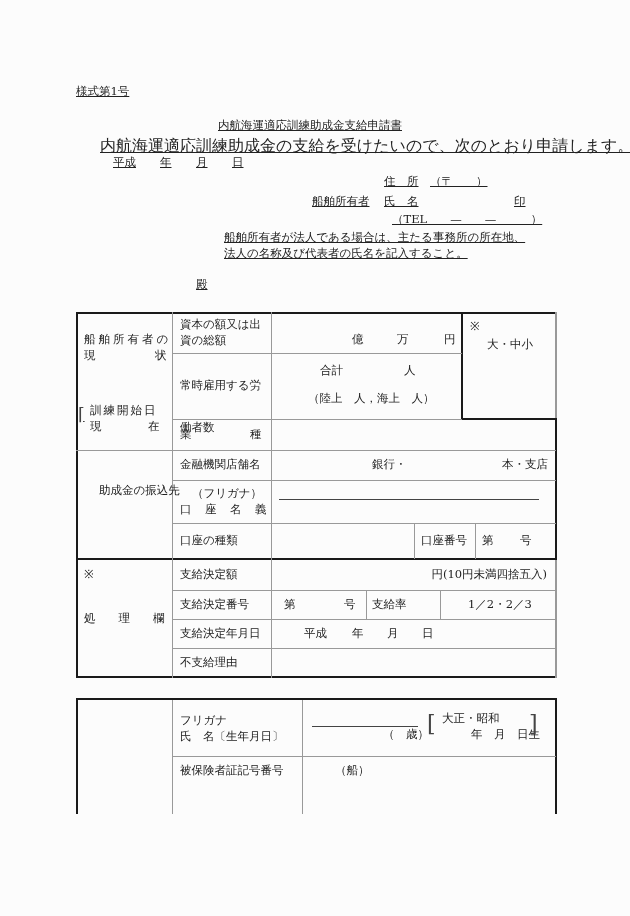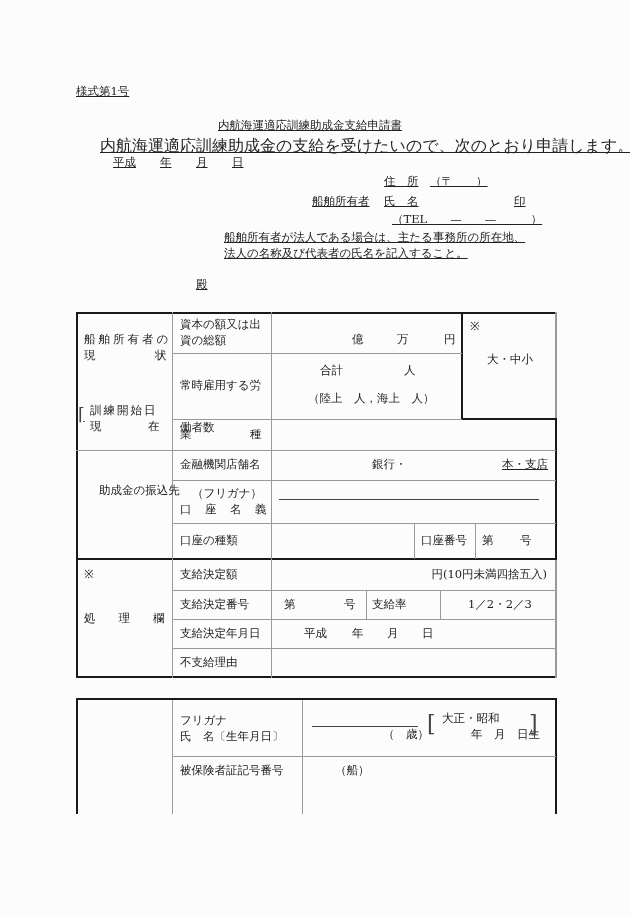--- a/index.html
+++ b/index.html
@@ -92,34 +92,34 @@
 
     <span class="cell-text" style="left:180px;top:377px;">常時雇用する労</span>
     <span class="cell-text" style="left:180px;top:393px;margin-top:26px;">働者数</span>
     <div class="blank" style="left:272px;top:354px;width:189px;height:65px;">
       <span class="cell-text" style="left:48px;top:8px;">合計</span>
       <span class="cell-text" style="left:132px;top:8px;">人</span>
       <span class="cell-text" style="left:36px;top:36px;">（陸上　人，海上　人）</span>
     </div>
 
     <span class="cell-text" style="left:470px;top:318px;">※</span>
-    <span class="cell-text" style="left:487px;top:351px;text-align:right;">大・中小</span>
+    <span class="cell-text" style="left:487px;top:336px;text-align:right;">大・中小</span>
 
     <span class="cell-text" style="left:180px;top:426px;">業</span>
     <span class="cell-text" style="left:250px;top:426px;">種</span>
     <div class="blank" style="left:272px;top:420px;width:283px;height:30px;"></div>
   </div>
 
   <div>
     <span class="cell-text" style="left:84px;top:482px;margin-left:15px;">助成金の振込先</span>
 
     <span class="cell-text" style="left:180px;top:456px;">金融機関店舗名</span>
     <div class="blank" style="left:272px;top:451px;width:283px;height:29px;">
       <span class="cell-text" style="left:100px;top:5px;">銀行・</span>
-      <span class="cell-text" style="left:230px;top:5px;text-decoration:underline;">本・支店</span>
+      <span class="cell-text" style="left:230px;top:5px;">本・支店</span>
     </div>
 
     <span class="cell-text" style="left:192px;top:485px;">（フリガナ）</span>
     <span class="cell-text" style="left:180px;top:501px;letter-spacing:1px;">口　座　名　義</span>
     <div class="blank" style="left:272px;top:481px;width:283px;height:42px;"></div>
 
     <span class="cell-text" style="left:180px;top:532px;">口座の種類</span>
     <div class="blank" style="left:272px;top:524px;width:142px;height:34px;"></div>
     <span class="cell-text" style="left:421px;top:532px;">口座番号</span>
     <div class="blank" style="left:476px;top:524px;width:79px;height:34px;">

